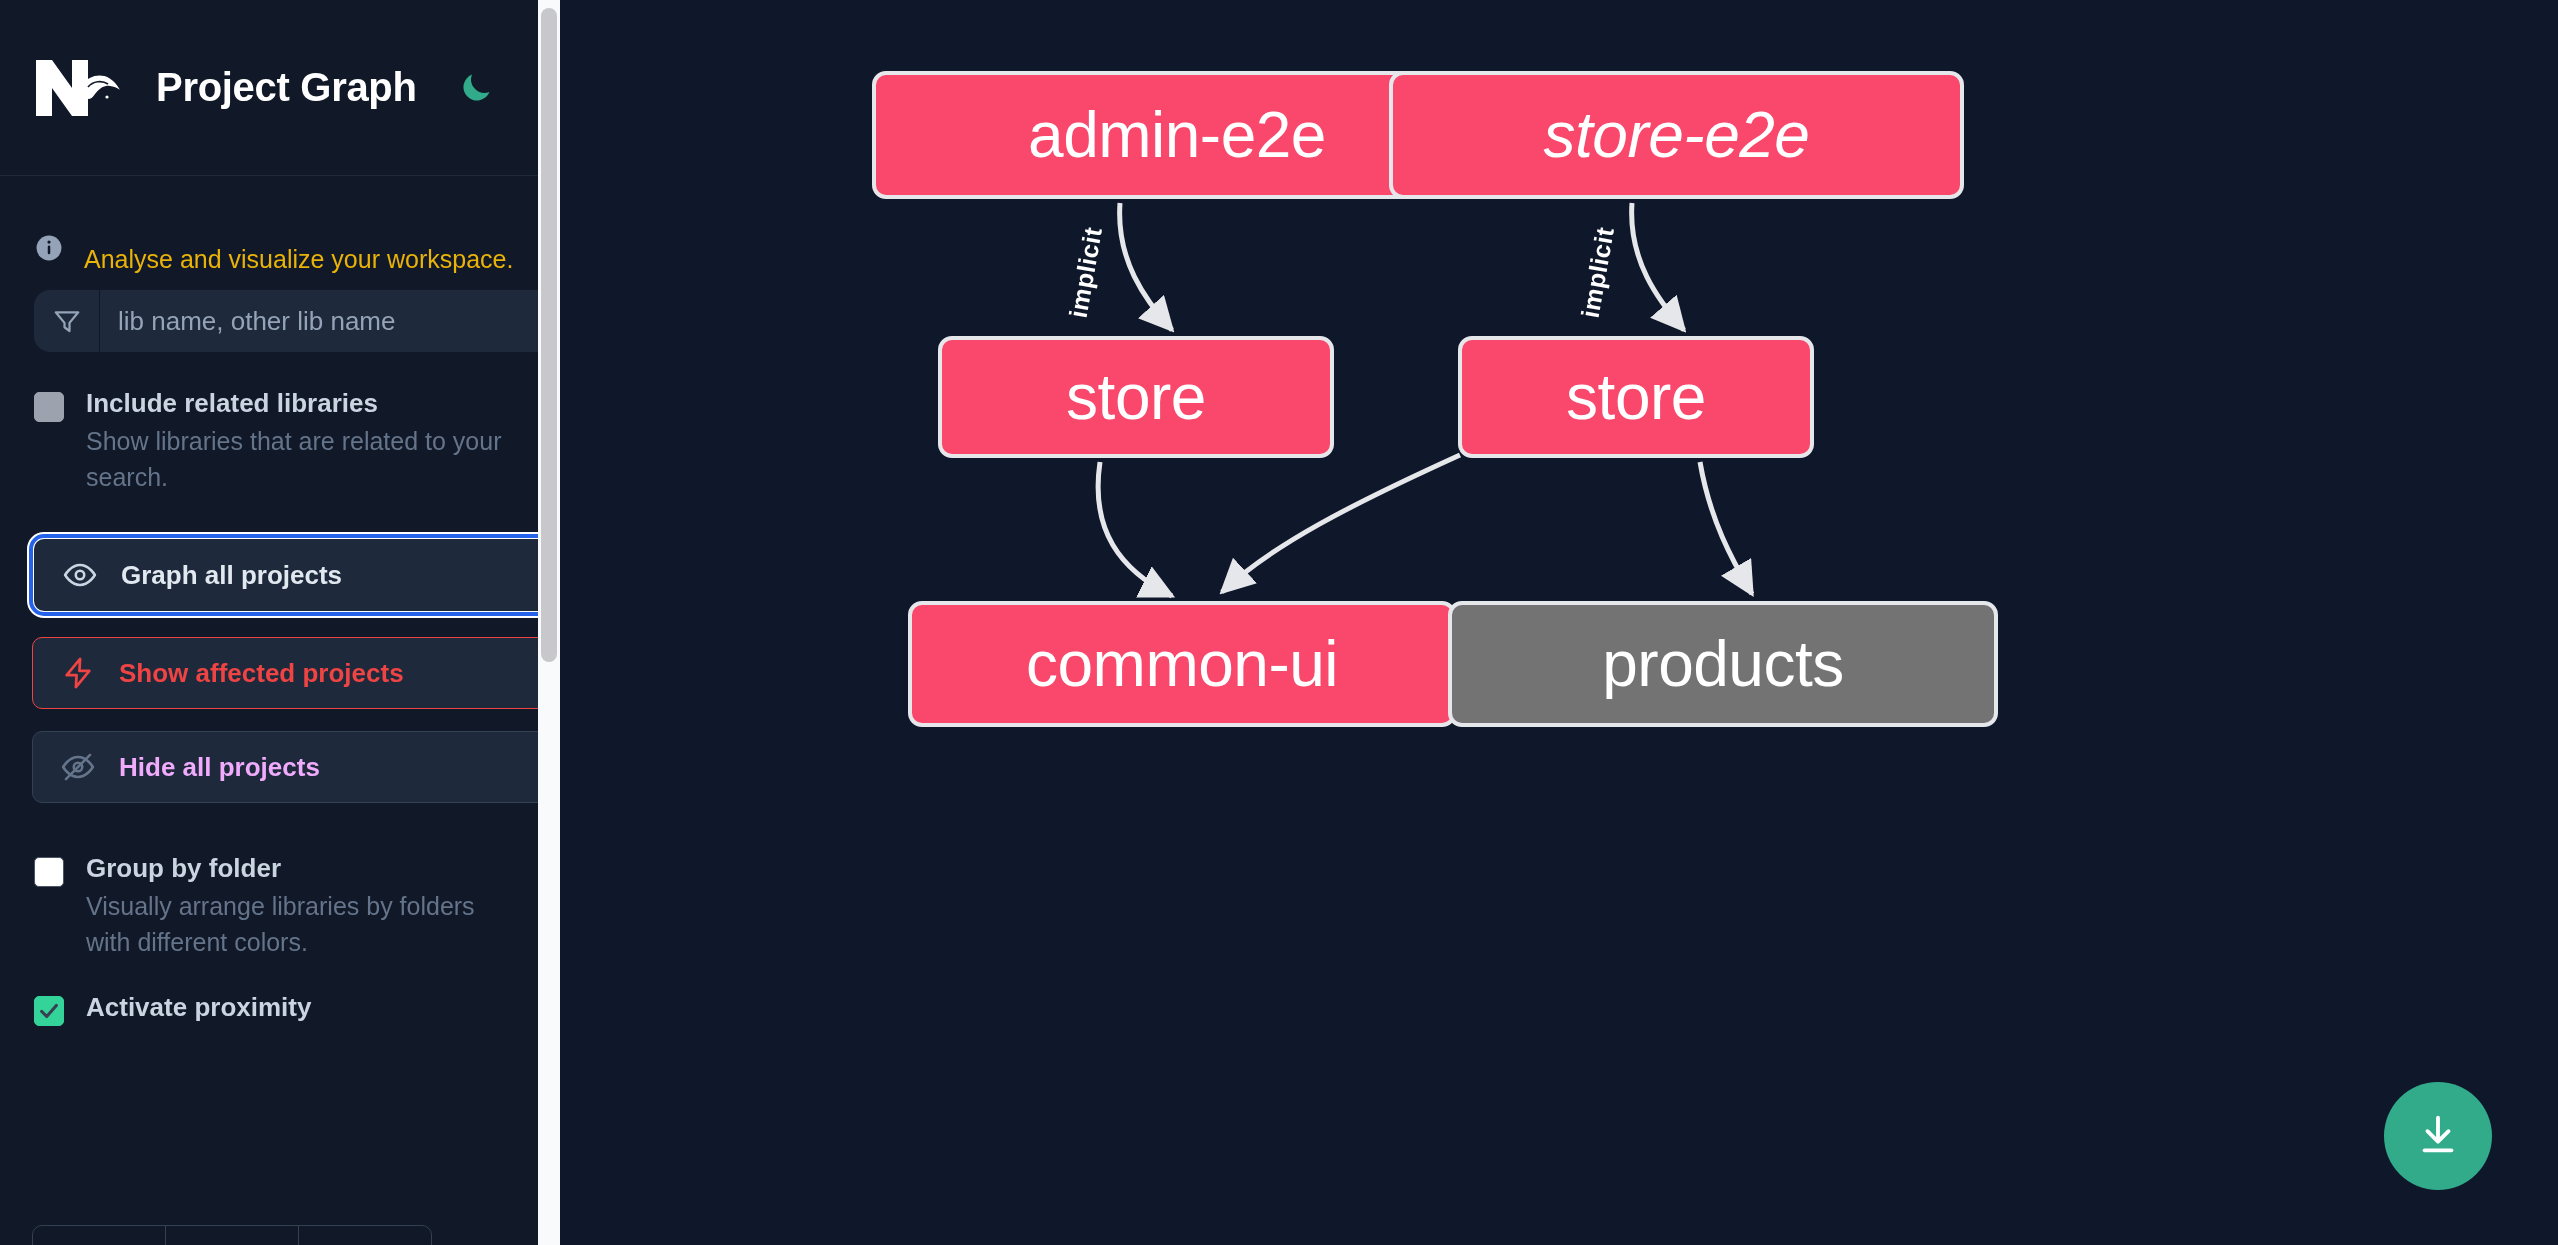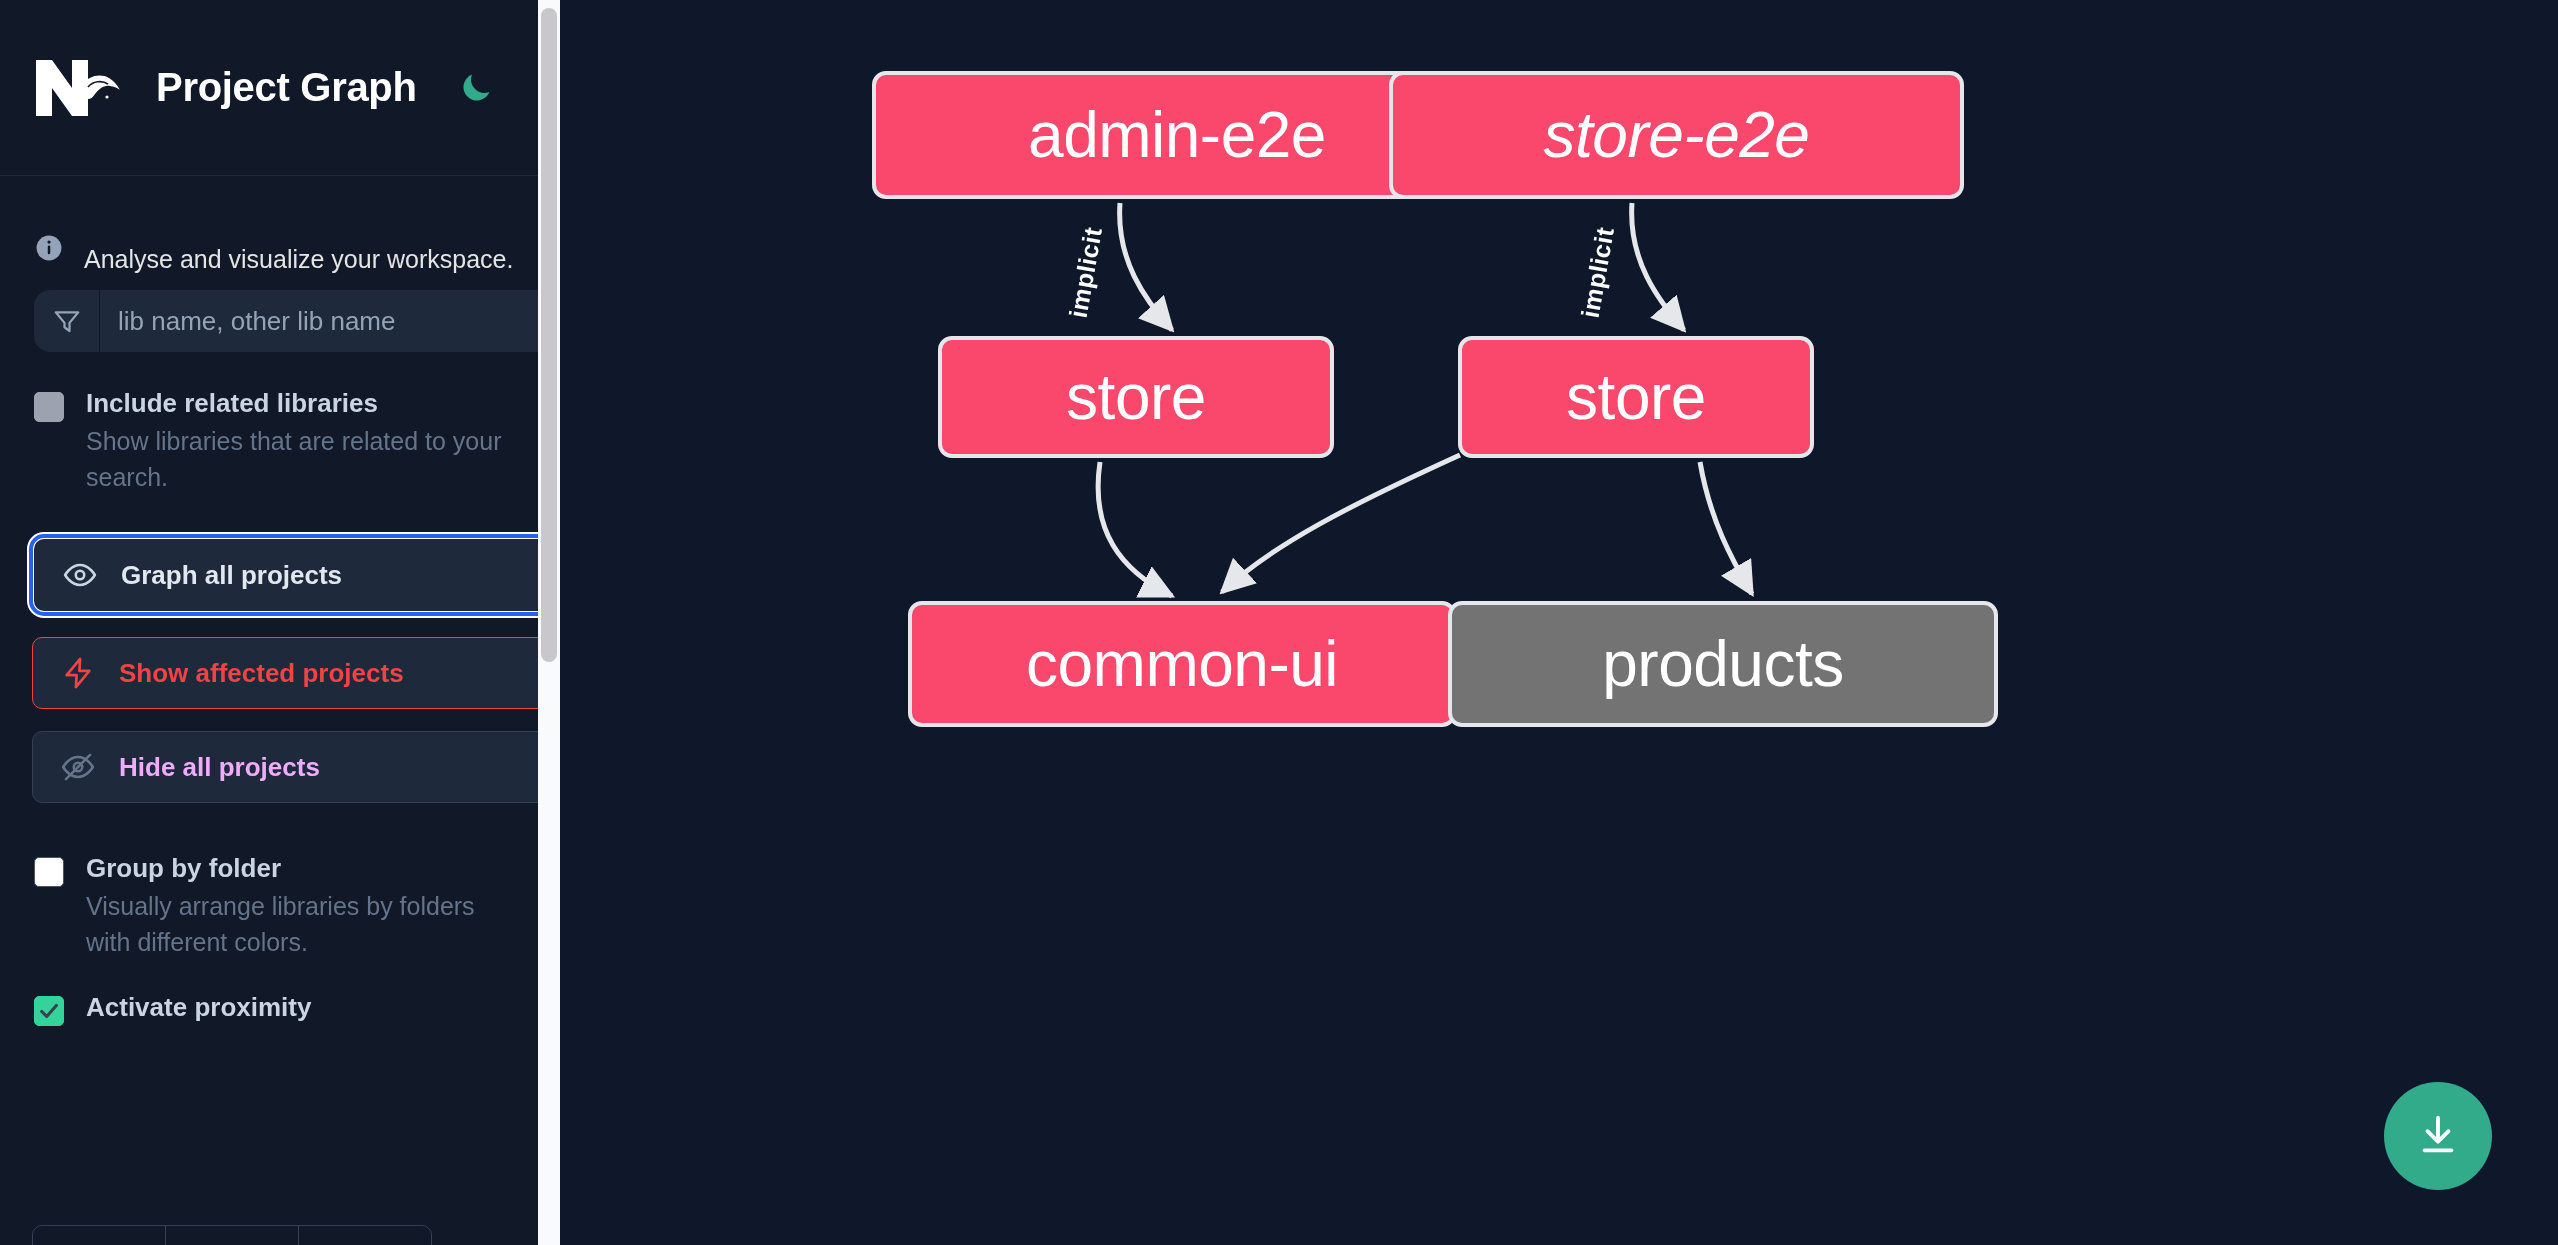--- a/index.html
+++ b/index.html
@@ -48,21 +48,21 @@
 
   .sb-tagline {
     display: flex;
     align-items: center;
     gap: 20px;
     padding: 42px 34px 0 34px;
     height: 106px;
   }
   .info-icon { flex: 0 0 auto; }
   .tagline-text {
-    color: #e5e5e5;
+    color: #eab308;
     font-size: 25px;
     line-height: 1.3;
     white-space: nowrap;
     margin-top: 19px;
   }
 
   
   .search-wrap { padding: 8px 34px 0 34px; }
   .search-box {
     display: flex;

